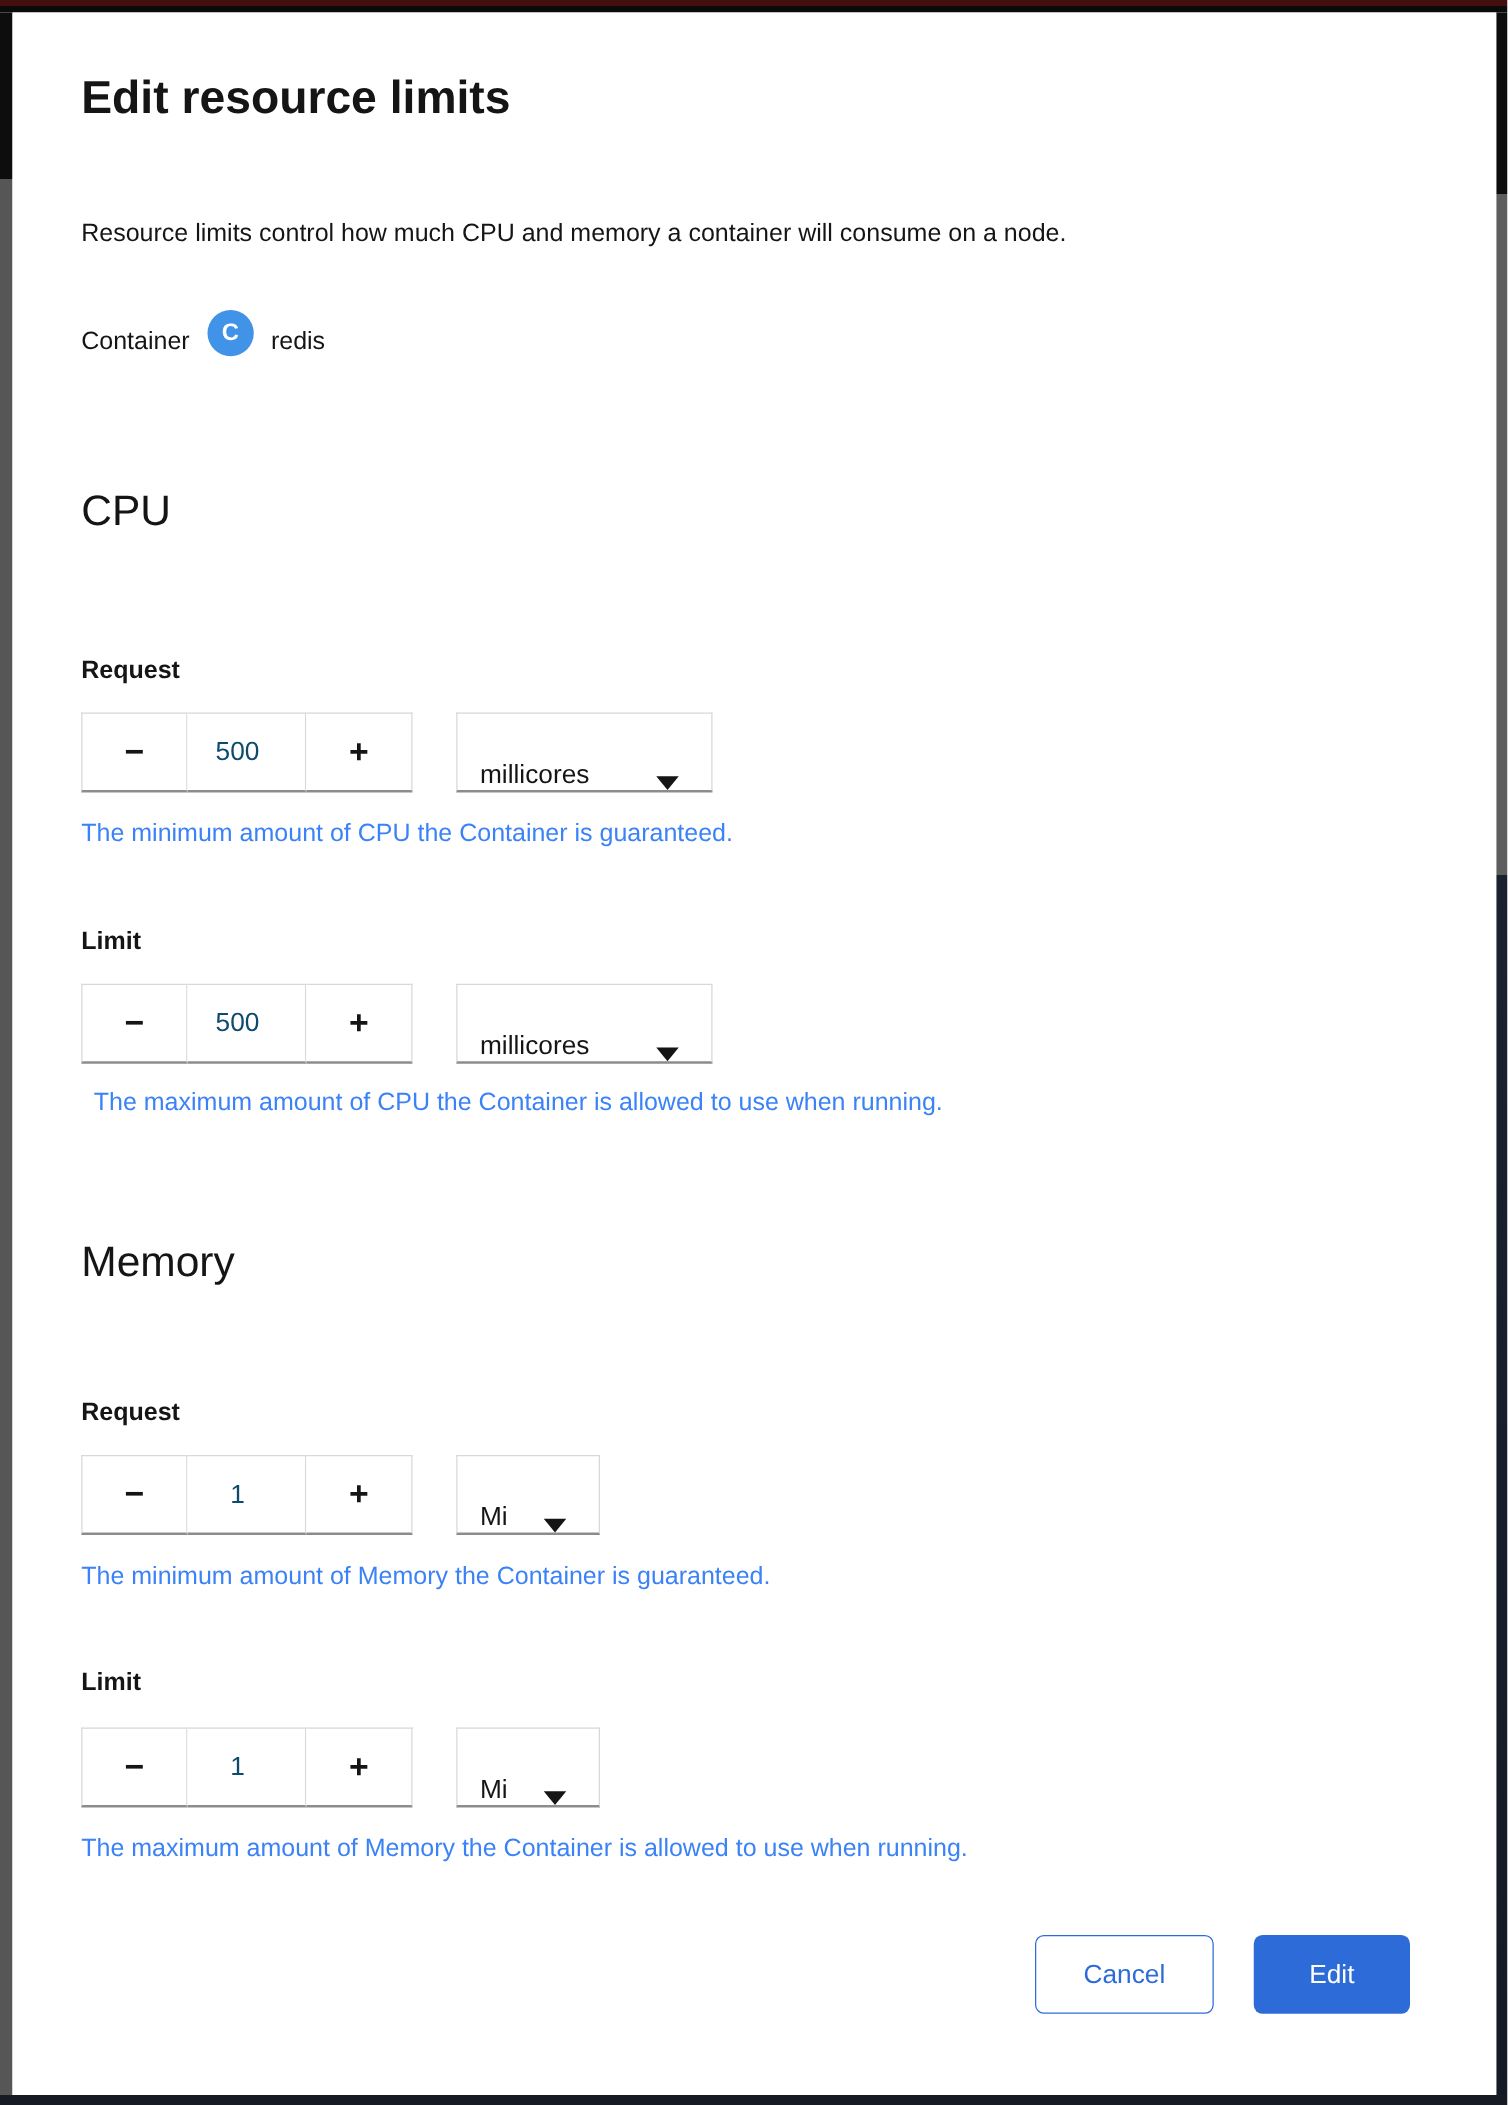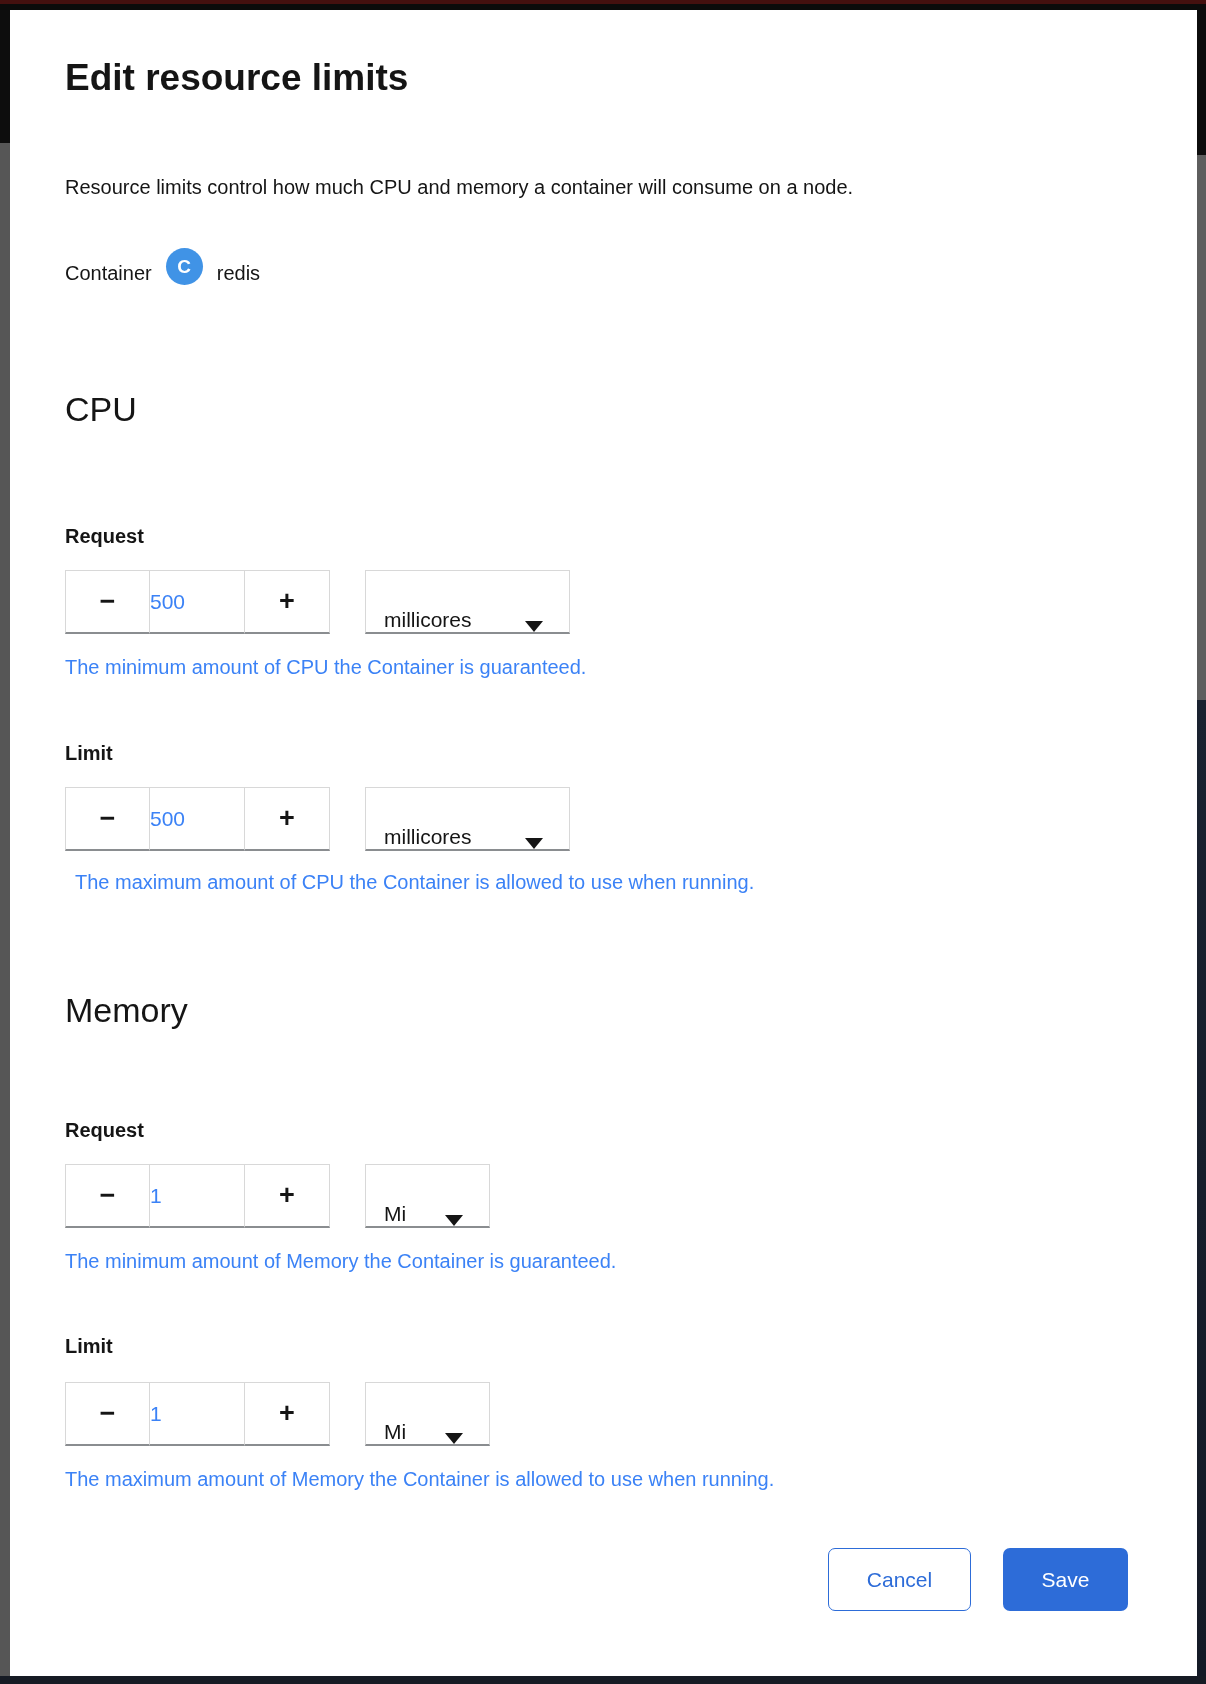--- a/index.html
+++ b/index.html
@@ -29,28 +29,28 @@
   .section-heading{position:absolute;left:55px;font-size:34px;font-weight:400;line-height:34px;}
   .field-label{position:absolute;left:55px;font-size:20px;font-weight:700;line-height:24px;}
   .helper{position:absolute;left:55px;font-size:20px;line-height:26px;color:#3b82f6;}
 
   .num-group{position:absolute;left:55px;display:flex;}
   .cell{box-sizing:border-box;height:64px;background:#fff;border:1px solid #d8d8d8;border-bottom:2px solid #8a8d90;}
   .cell + .cell{border-left:none;}
   .btn-step{width:85px;display:flex;align-items:center;justify-content:center;
     font-size:27px;font-weight:700;color:#151515;cursor:pointer;padding:0;font-family:inherit;}
   .val-cell{width:95px;display:flex;}
-  .val-cell input{width:100%;border:none;outline:none;background:transparent;text-align:left;
-    padding:0 14px 0 0;font-size:21px;color:#3b82f6;font-family:inherit;}
+  .val-cell input{width:100%;border:none;outline:none;background:transparent;text-align:center;
+    padding:0 14px 0 0;font-size:21px;color:#0c4a6e;font-family:inherit;}
 
   .unit-select{position:absolute;left:355px;height:64px;box-sizing:border-box;background:#fff;
     border:1px solid #d8d8d8;border-bottom:2px solid #8a8d90;display:flex;align-items:flex-end;
     justify-content:space-between;padding:0 26px 0 18px;font-size:21px;cursor:pointer;font-family:inherit;color:#151515;}
   .unit-wide{width:205px;}
-  .unit-narrow{width:125px;}
+  .unit-narrow{width:115px;}
   .caret{width:0;height:0;border-left:9px solid transparent;border-right:9px solid transparent;border-top:11px solid #151515;}
 
   .footer{position:absolute;left:0;top:1538px;width:1187px;box-sizing:border-box;
     display:flex;justify-content:flex-end;gap:32px;padding-right:69px;}
   .btn{height:63px;border-radius:7px;font-size:21px;display:flex;align-items:center;
     justify-content:center;cursor:pointer;font-family:inherit;box-sizing:border-box;}
   .btn-cancel{width:143px;background:#fff;border:1.5px solid var(--primary);color:var(--primary);}
   .btn-save{width:125px;background:var(--primary);border:none;color:#fff;}
 
   
@@ -151,16 +151,16 @@
       </button>
   </div>
   <button class="unit-select unit-narrow grp-4">
     <span>Mi</span>
     <span class="caret"></span>
   </button>
   <div class="helper hlp-4">The maximum amount of Memory the Container is allowed to use when running.</div>
 
   <div class="footer">
     <button class="btn btn-cancel">Cancel</button>
-    <button class="btn btn-save">Save</button>
+    <button class="btn btn-save">Edit</button>
   </div>
 
 </div>
 
 </body></html>

